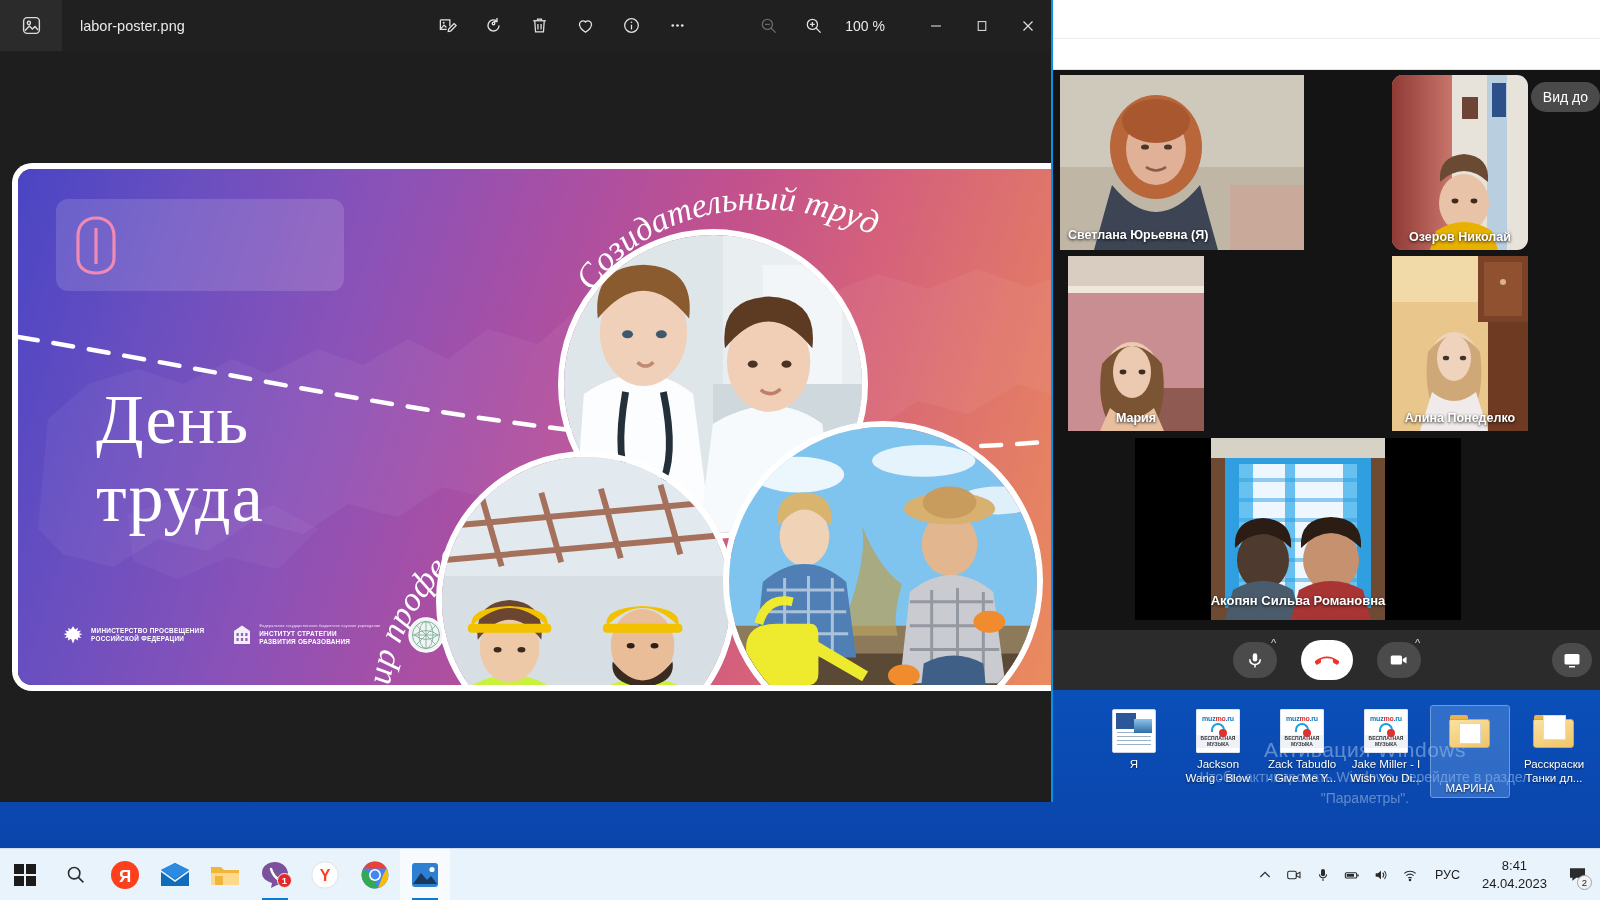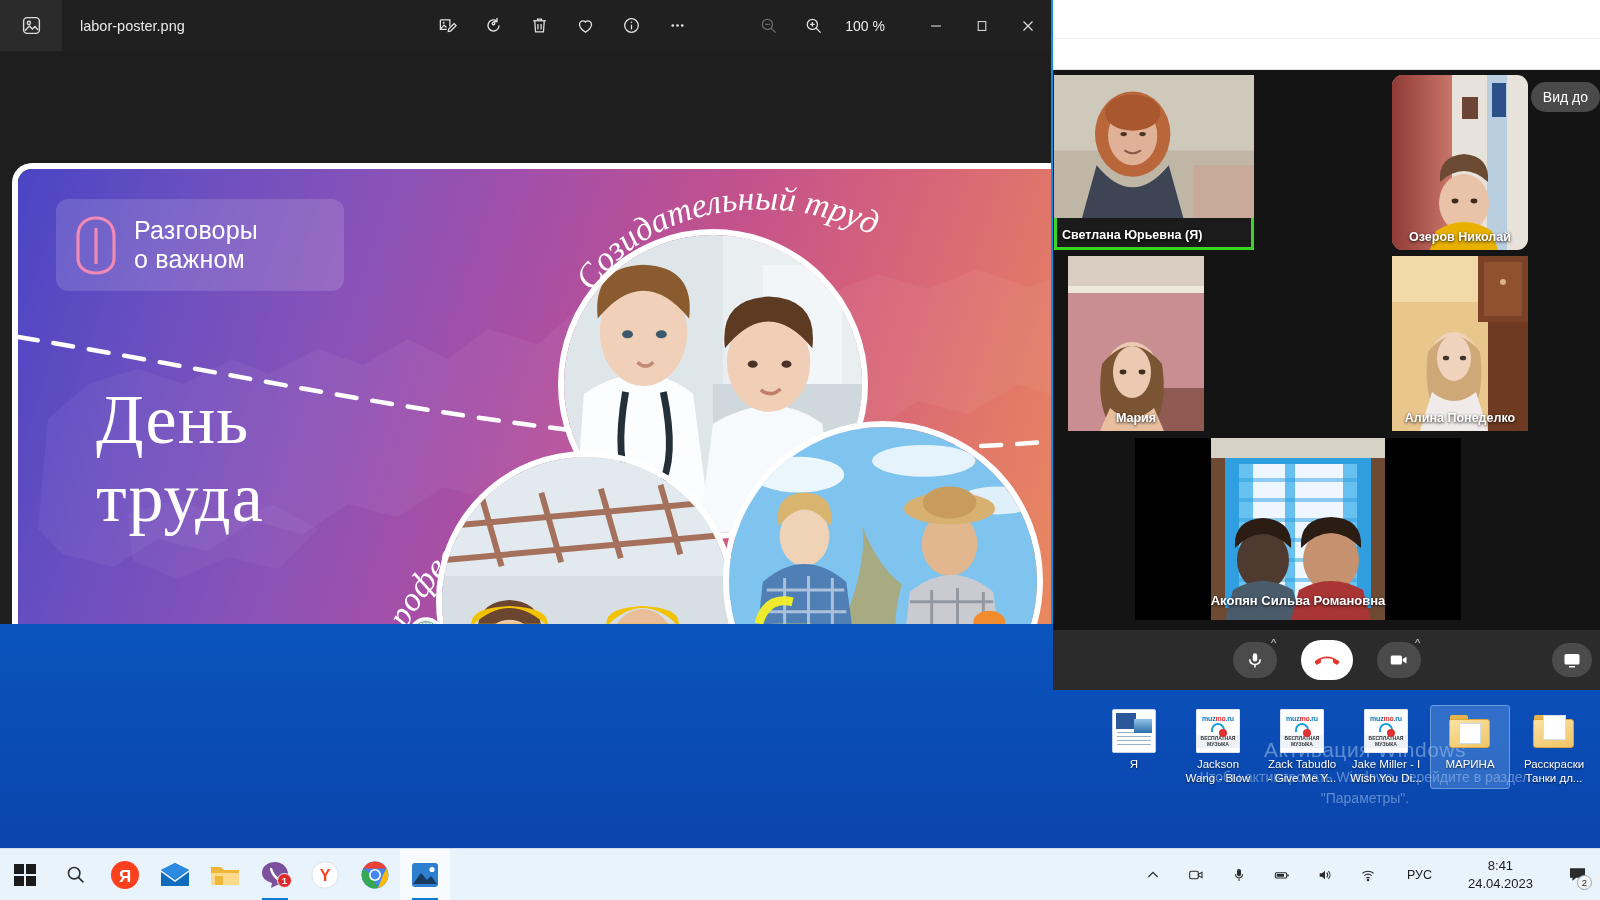--- a/index.html
+++ b/index.html
@@ -28,21 +28,21 @@
   }
   .activation-watermark .aw-title { font-size: 21px; letter-spacing: .5px; }
   .activation-watermark .aw-sub { font-size: 14px; margin-top: 2px; }
 
   
   .desk-icons { position: absolute; left: 1095px; top: 706px; display: flex; gap: 6px; }
   .desk-icon {
     width: 78px; display: flex; flex-direction: column; align-items: center;
     padding: 3px 2px 2px 2px; border-radius: 2px;
   }
-  .desk-icon.selected { background: rgba(140,190,245,.30); outline: 1px solid rgba(190,220,250,.55); }
+  .desk-icon.selected { background: rgba(140,190,245,.30); outline: 1px solid rgba(190,220,250,.55); gap: 24px; }
   .desk-icon .di-glyph { width: 44px; height: 44px; position: relative; }
   .desk-icon .di-label {
     margin-top: 4px; font-size: 11.5px; color: #fff; text-align: center;
     line-height: 1.25; text-shadow: 0 1px 2px rgba(0,0,0,.65); word-break: break-word;
   }
 
   
   .ic-doc { background:#fff; border:1px solid #c9d6e2; border-radius:2px; position:relative; overflow:hidden; }
   .ic-doc:before { content:""; position:absolute; left:3px; top:3px; width:20px; height:16px;
      background:#2b579a; }
@@ -67,21 +67,21 @@
   .ic-folder { position:relative; }
   .ic-folder .tab { position:absolute; left:2px; top:6px; width:18px; height:6px;
      background:#e8b34a; border-radius:2px 2px 0 0; }
   .ic-folder .body { position:absolute; left:1px; top:10px; width:41px; height:29px;
      background:linear-gradient(160deg,#fbe2a0,#f0c468); border:1px solid #d9a53c; border-radius:2px 3px 3px 3px; }
   .ic-folder .sheet { position:absolute; left:9px; top:7px; width:24px; height:24px;
      background:#fff; border:1px solid #cfd9e3; }
 
   
   .viewer {
-    position: absolute; left: 0; top: 0; width: 1053px; height: 624px;
+    position: absolute; left: 0; top: 0; width: 1053px; height: 802px;
     background: #1f1f1f; border-right: 2px solid #0a8ee8;
     display: flex; flex-direction: column;
   }
   .viewer-titlebar {
     height: 51px; background: #202020; display: flex; align-items: center; flex-shrink: 0;
     color: #e8e8e8;
   }
   .vt-appicon {
     width: 62px; height: 51px; display:flex; align-items:center; justify-content:center;
     background: #2b2b2b;
@@ -179,21 +179,21 @@
 
   .vc-grid { position:absolute; left:0; top:70px; width:547px; height: 560px; background:#141414; }
   .vc-tile { position:absolute; background:#1b1b1b; overflow:hidden; }
   .vc-tile .vid { position:absolute; inset:0; }
   .vc-tile .nm {
     position:absolute; bottom: 6px; left: 0; right: 0; text-align:center;
     color:#fff; font-size: 12.5px; font-weight: bold;
     text-shadow: 0 1px 3px rgba(0,0,0,.9); padding: 0 6px;
   }
   .vc-tile.active { outline: 3px solid #3bd425; outline-offset: -3px; }
-  .vc-tile.t1 { left: 1px;   top: 5px;   width: 200px; height: 175px; }
+  .vc-tile.t1 { left: 7px;   top: 5px;   width: 244px; height: 175px; }
   .vc-tile.t1 .nm { text-align:left; padding-left: 8px; bottom: 8px; }
   .vc-tile.t2 { left: 339px; top: 5px;   width: 136px; height: 175px; border-radius: 11px; }
   .vc-tile.t3 { left: 15px;  top: 186px; width: 136px; height: 175px; }
   .vc-tile.t4 { left: 339px; top: 186px; width: 136px; height: 175px; }
   .vc-tile.t5 { left: 82px;  top: 368px; width: 326px; height: 182px; }
   .vc-tile.t5 .nm { bottom: 12px; font-size: 13px; }
 
   .vc-tooltip {
     position:absolute; right: 0; top: 82px; background:#4a4a4a; color:#fff;
     padding: 7px 12px; border-radius: 16px; font-size: 14px; white-space:nowrap;
@@ -232,21 +232,21 @@
     content:""; position:absolute; bottom:0; left:12px; right:12px; height:3px; background:#0a7bd4;
   }
   .tb-item.running:after {
     content:""; position:absolute; bottom:0; left:12px; right:12px; height:3px; background:#0a7bd4;
   }
   .tb-badge {
     position:absolute; right: 8px; bottom: 13px; background:#e02b2b; color:#fff;
     border-radius:50%; width:15px; height:15px; font-size:9.5px; font-weight:bold;
     display:flex; align-items:center; justify-content:center; border:1.5px solid #e9f3fb;
   }
-  .tray { margin-left:auto; display:flex; align-items:center; gap: 17px; padding-right: 6px; }
+  .tray { margin-left:auto; display:flex; align-items:center; gap: 3px; padding-right: 6px; }
   .tray-ic {
     width: 26px; height: 52px; display:flex; align-items:center; justify-content:center; color:#2b2b2b;
   }
   .tray-ic svg { width: 16px; height: 16px; }
   .tray-lang { font-size: 12.5px; color:#1c1c1c; padding: 0 9px; }
   .tray-clock {
     font-size: 13px; color:#1c1c1c; text-align:center; line-height:1.35; padding: 0 10px;
   }
   .tray-notify { width: 34px; height:52px; display:flex; align-items:center; justify-content:center; position:relative; }
   .tray-notify .nb {
@@ -582,24 +582,20 @@
         <svg class="dashline" viewBox="0 0 1225 516" preserveAspectRatio="none">
           <path d="M0 168 C 180 198, 360 238, 560 262 C 760 286, 960 290, 1225 250" fill="none" stroke="#ffffff" stroke-width="4.5" stroke-dasharray="20 16" stroke-linecap="round"></path>
         </svg>
 
         <div class="rzv-badge">
           <svg class="rzv-clip" viewBox="0 0 52 62" fill="none" stroke="#f08ab4" stroke-width="3.2">
             <path d="M26 4 C 14 4, 8 12, 8 22 L8 44 C 8 54, 16 59, 26 59 C 36 59, 44 54, 44 44 L44 22
                      C 44 12, 38 4, 26 4 Z"></path>
             <path d="M26 14 L26 50"></path>
           </svg>
-          <div class="rzv-text">
-            <div>Разговоры</div>
-            <div>о важном</div>
-          </div>
         </div>
 
         <svg class="script-top" viewBox="0 0 420 200">
           <defs>
               <path id="arcTop" d="M10 120 C 60 20, 230 -10, 350 90 C 380 115, 392 150, 396 182" fill="none"></path>
             </defs>
           <text><textPath href="#arcTop" startOffset="2%" id="stTop">Созидательный труд</textPath></text>
         </svg>
 
         <svg class="script-left" viewBox="0 0 220 230">

